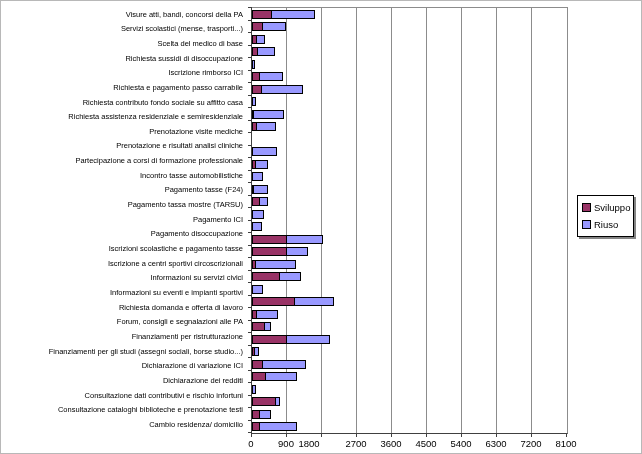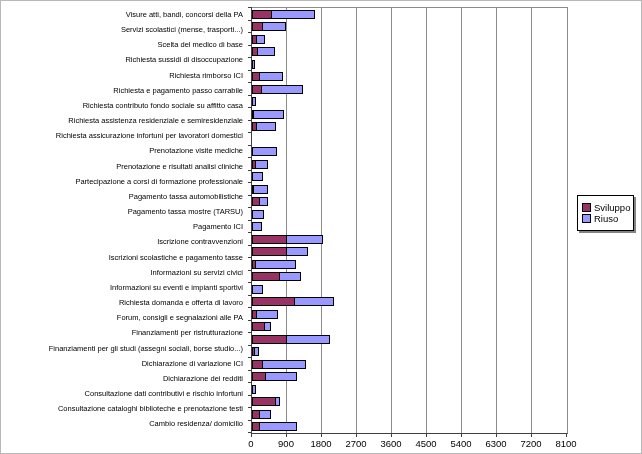--- a/index.html
+++ b/index.html
@@ -36,49 +36,50 @@
   .xtick{position:absolute;width:1px;height:4px;background:#404040;}
   .xlabel{
     position:absolute;top:437px;width:40px;text-align:center;
     font-size:9.5px;color:#000;
   }
   .legend{
     position:absolute;left:576px;top:194px;
     background:#fff;border:1px solid #000;
     box-shadow:2px 2px 0 #848484;
     padding:6px 3px 6px 4px;
-    display:flex;flex-direction:column;
+    display:flex;flex-direction:column;gap:6px;
     font-size:9.5px;color:#000;justify-content:flex-end;
   }
   .legend-item{display:flex;align-items:center;gap:3px;white-space:nowrap;}
   .swatch{width:7px;height:7px;border:1px solid #000;display:inline-block;flex:0 0 auto;}
 </style>
 </head>
 <body>
 
 <div class="chart-frame">
 
   <div class="labels" id="labels">
       <div class="cat-label">Visure atti, bandi, concorsi della PA</div>
       <div class="cat-label">Servizi scolastici (mense, trasporti...)</div>
       <div class="cat-label">Scelta del medico di base</div>
       <div class="cat-label">Richiesta sussidi di disoccupazione</div>
-      <div class="cat-label">Richiesta rimborso ICI</div>
+      <div class="cat-label">Iscrizione rimborso ICI</div>
       <div class="cat-label">Richiesta e pagamento passo carrabile</div>
       <div class="cat-label">Richiesta contributo fondo sociale su affitto casa</div>
       <div class="cat-label">Richiesta assistenza residenziale e semiresidenziale</div>
-      <div class="cat-label">Richiesta assicurazione infortuni per lavoratori domestici</div>
       <div class="cat-label">Prenotazione visite mediche</div>
       <div class="cat-label">Prenotazione e risultati analisi cliniche</div>
       <div class="cat-label">Partecipazione a corsi di formazione professionale</div>
-      <div class="cat-label">Pagamento tassa automobilistiche</div>
+      <div class="cat-label">Incontro tasse automobilistiche</div>
+      <div class="cat-label">Pagamento tasse (F24)</div>
       <div class="cat-label">Pagamento tassa mostre (TARSU)</div>
       <div class="cat-label">Pagamento ICI</div>
-      <div class="cat-label">Iscrizione contravvenzioni</div>
+      <div class="cat-label">Pagamento disoccupazione</div>
       <div class="cat-label">Iscrizioni scolastiche e pagamento tasse</div>
+      <div class="cat-label">Iscrizione a centri sportivi circoscrizionali</div>
       <div class="cat-label">Informazioni su servizi civici</div>
       <div class="cat-label">Informazioni su eventi e impianti sportivi</div>
       <div class="cat-label">Richiesta domanda e offerta di lavoro</div>
       <div class="cat-label">Forum, consigli e segnalazioni alle PA</div>
       <div class="cat-label">Finanziamenti per ristrutturazione</div>
       <div class="cat-label">Finanziamenti per gli studi (assegni sociali, borse studio...)</div>
       <div class="cat-label">Dichiarazione di variazione ICI</div>
       <div class="cat-label">Dichiarazione dei redditi</div>
       <div class="cat-label">Consultazione dati contributivi e rischio infortuni</div>
       <div class="cat-label">Consultazione cataloghi biblioteche e prenotazione testi</div>
@@ -270,21 +271,21 @@
       <div class="xtick" style="left: 390px; top: 432px;"></div>
       <div class="xtick" style="left: 425px; top: 432px;"></div>
       <div class="xtick" style="left: 460px; top: 432px;"></div>
       <div class="xtick" style="left: 495px; top: 432px;"></div>
       <div class="xtick" style="left: 530px; top: 432px;"></div>
       <div class="xtick" style="left: 565px; top: 432px;"></div>
     </div>
   <div id="xlabels">
       <div class="xlabel" style="left: 230px;">0</div>
       <div class="xlabel" style="left: 265px;">900</div>
-      <div class="xlabel" style="left: 300px;">1800</div>
+      <div class="xlabel" style="left: 288px;">1800</div>
       <div class="xlabel" style="left: 335px;">2700</div>
       <div class="xlabel" style="left: 370px;">3600</div>
       <div class="xlabel" style="left: 405px;">4500</div>
       <div class="xlabel" style="left: 440px;">5400</div>
       <div class="xlabel" style="left: 475px;">6300</div>
       <div class="xlabel" style="left: 510px;">7200</div>
       <div class="xlabel" style="left: 545px;">8100</div>
     </div>
 
   <div class="legend">

